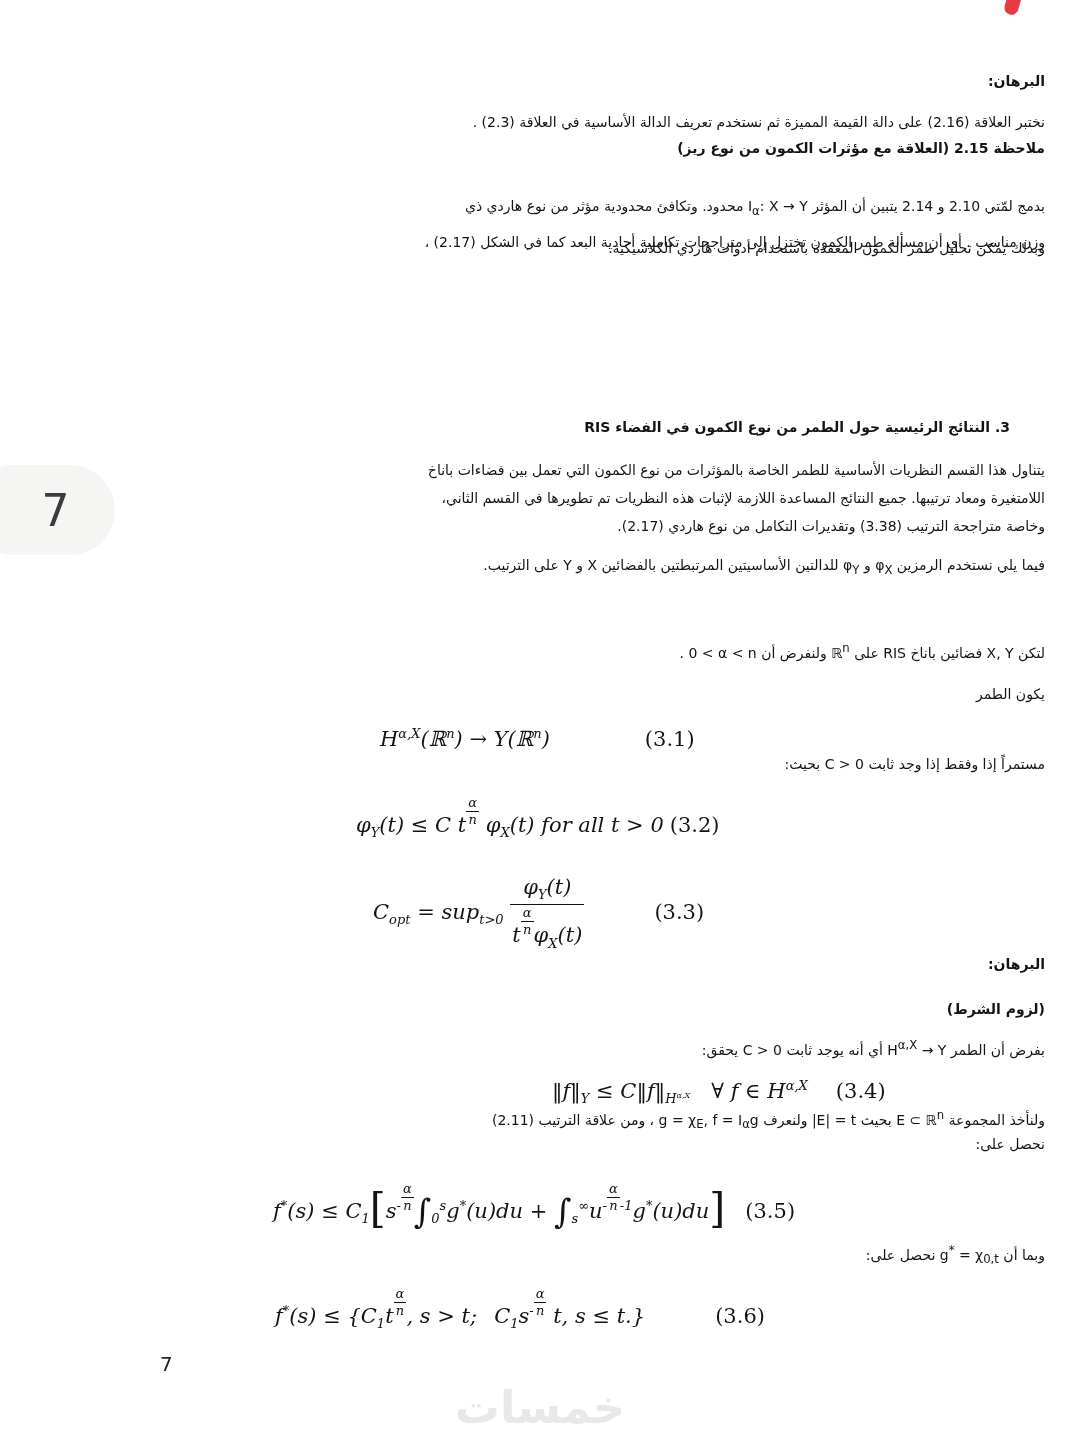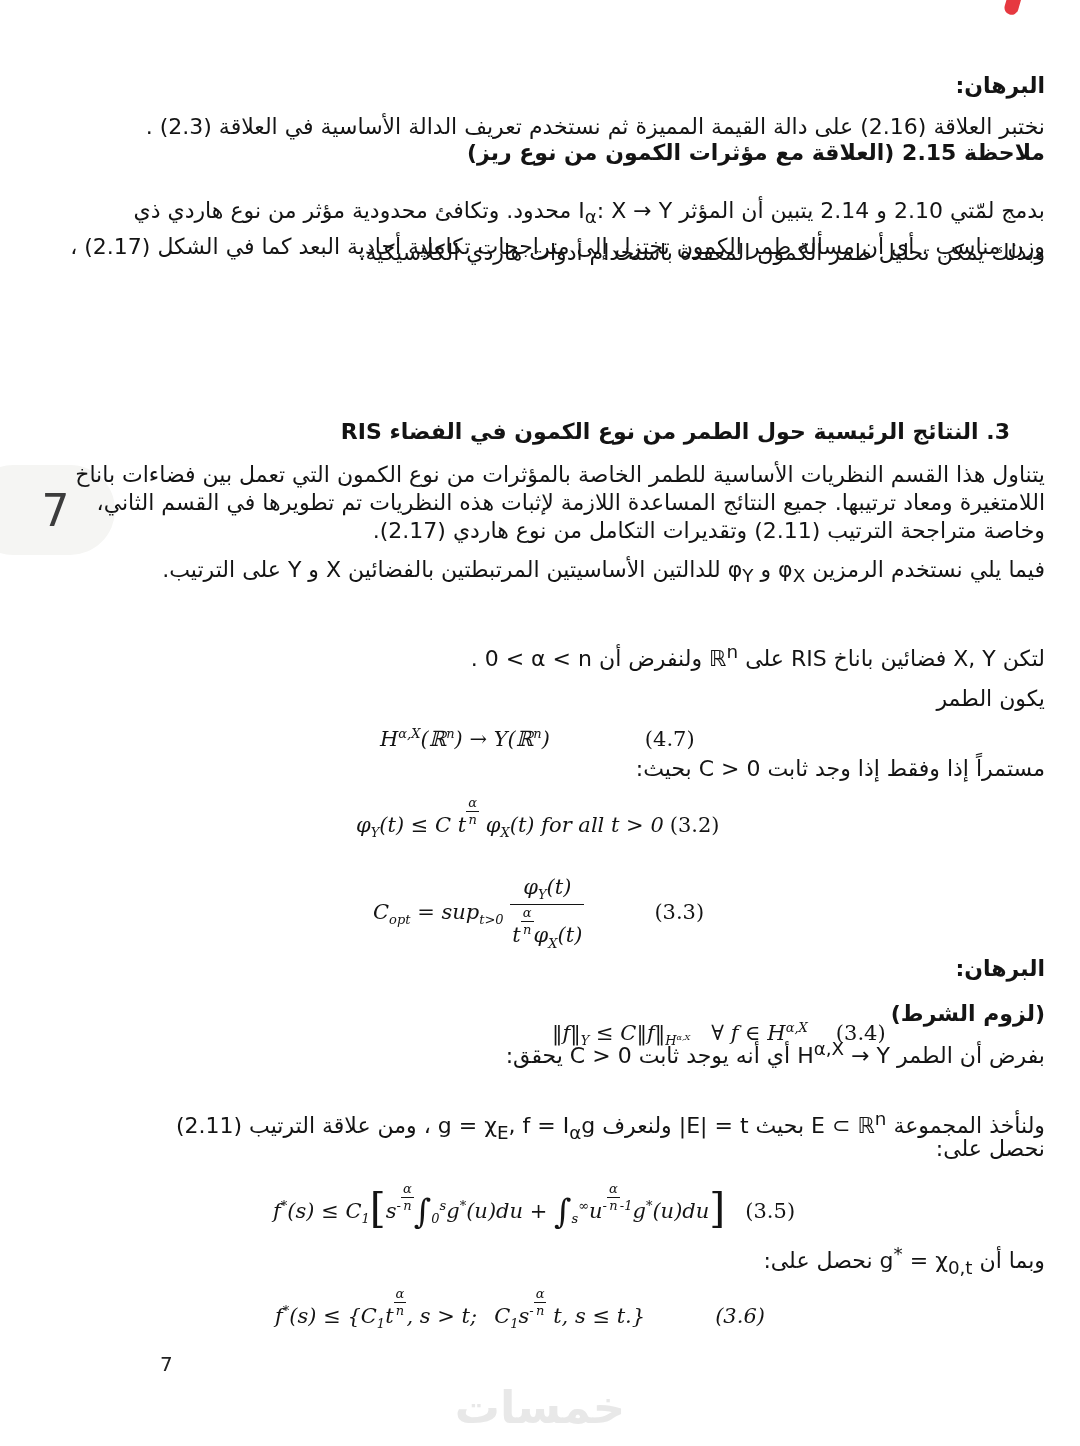--- a/index.html
+++ b/index.html
@@ -6,21 +6,21 @@
     --ink:#141414;
     --accent-red:#e63940;
     --watermark:#e8e8e8;
     --tab-bg:#f5f5f3;
   }
   html,body{margin:0;padding:0;}
   body{width:1080px;height:1446px;background:#ffffff;overflow:hidden;}
   .page{position:relative;width:1080px;height:1446px;background:#fff;
         font-family:"DejaVu Sans",sans-serif;color:var(--ink);}
   .ar{position:absolute;right:35px;direction:rtl;unicode-bidi:plaintext;
-      text-align:right;font-size:22px;color:var(--ink);white-space:nowrap;
+      text-align:right;font-size:14px;color:var(--ink);white-space:nowrap;
       font-family:"DejaVu Sans",sans-serif;}
   .b{font-weight:bold;}
   .math{position:absolute;direction:ltr;font-family:"DejaVu Serif",serif;
         font-style:italic;font-size:21px;white-space:nowrap;color:var(--ink);}
   .math .tag{font-style:normal;display:inline-block;}
   .math sup{font-size:0.62em;}
   .math sub{font-size:0.62em;}
   .frac{display:inline-block;vertical-align:middle;text-align:center;line-height:1.1;}
   .frac .fn{display:block;border-bottom:1.3px solid var(--ink);padding:0 2px 1px;}
   .frac .fd{display:block;padding:1px 2px 0;}
@@ -55,65 +55,65 @@
   <div class="ar b" style="top:140px;text-align:center;">ملاحظة 2.15 (العلاقة مع مؤثرات الكمون من نوع ريز)</div>
 
   <div class="ar" style="top:198px;">بدمج لمّتي 2.10 و 2.14 يتبين أن المؤثر I<sub>α</sub>: X → Y محدود. وتكافئ محدودية مؤثر من نوع هاردي ذي</div>
   <div class="ar" style="top:234px;">وزن مناسب . أي أن مسألة طمر الكمون تختزل إلى متراجحات تكاملية أحادية البعد كما في الشكل (2.17) ،</div>
   <div class="ar" style="top:240px;">وبذلك يمكن تحليل طمر الكمون المعقدة باستخدام أدوات هاردي الكلاسيكية.</div>
 
   <div class="ar b" style="top:419px;right:70px;text-align:right;">3. النتائج الرئيسية حول الطمر من نوع الكمون في الفضاء RIS</div>
 
   <div class="ar" style="top:490px;">اللامتغيرة ومعاد ترتيبها. جميع النتائج المساعدة اللازمة لإثبات هذه النظريات تم تطويرها في القسم الثاني،</div>
   <div class="ar" style="top:462px;">يتناول هذا القسم النظريات الأساسية للطمر الخاصة بالمؤثرات من نوع الكمون التي تعمل بين فضاءات باناخ</div>
-  <div class="ar" style="top:518px;">وخاصة متراجحة الترتيب (2.11) وتقديرات التكامل من نوع هاردي (2.17).</div>
+  <div class="ar" style="top:518px;">وخاصة متراجحة الترتيب (3.38) وتقديرات التكامل من نوع هاردي (2.17).</div>
 
   <div class="ar" style="top:557px;">فيما يلي نستخدم الرمزين φ<sub>X</sub> و φ<sub>Y</sub> للدالتين الأساسيتين المرتبطتين بالفضائين X و Y على الترتيب.</div>
 
 
   <div class="ar" style="top:641px;">لتكن X, Y فضائين باناخ RIS على ℝ<sup>n</sup> ولنفرض أن ⁦0 &lt; α &lt; n⁩ .</div>
 
   <div class="ar" style="top:686px;">يكون الطمر</div>
 
   <div class="math" style="left:380px;top:726px;">
-    <span>H<sup>α,X</sup>(ℝ<sup>n</sup>) → Y(ℝ<sup>n</sup>)</span><span class="tag" style="margin-left:95px;">(4.7)</span>
+    <span>H<sup>α,X</sup>(ℝ<sup>n</sup>) → Y(ℝ<sup>n</sup>)</span><span class="tag" style="margin-left:95px;">(3.1)</span>
   </div>
 
   <div class="ar" style="top:756px;">مستمراً إذا وفقط إذا وجد ثابت ⁦C &gt; 0⁩ بحيث:</div>
 
   <div class="math" style="left:356px;top:796px;">
     <span>φ<sub>Y</sub>(t) ≤ C t<sup><span class="frac"><span class="fn">α</span><span class="fd">n</span></span></sup> φ<sub>X</sub>(t) for all t &gt; 0</span><span class="tag" style="margin-left:6px;">(3.2)</span>
   </div>
 
 
   <div class="math" style="left:373px;top:876px;">
     <span>C<sub>opt</sub> = sup<sub>t&gt;0</sub> <span class="frac"><span class="fn">φ<sub>Y</sub>(t)</span><span class="fd">t<sup><span class="frac"><span class="fn">α</span><span class="fd">n</span></span></sup>φ<sub>X</sub>(t)</span></span></span><span class="tag" style="margin-left:70px;">(3.3)</span>
   </div>
 
   <div class="ar b" style="top:956px;">البرهان:</div>
 
   <div class="ar b" style="top:1001px;">(لزوم الشرط)</div>
 
   <div class="ar" style="top:1038px;">بفرض أن الطمر H<sup>α,X</sup> → Y أي أنه يوجد ثابت ⁦C &gt; 0⁩ يحقق:</div>
 
-  <div class="math" style="left:552px;top:1020px;">
+  <div class="math" style="left:552px;top:1078px;">
     <span>‖f‖<sub>Y</sub> ≤ C‖f‖<sub>H<sup>α,X</sup></sub> ∀ f ∈ H<sup>α,X</sup></span><span class="tag" style="margin-left:28px;">(3.4)</span>
   </div>
 
   <div class="ar" style="top:1108px;">ولنأخذ المجموعة E ⊂ ℝ<sup>n</sup> بحيث ⁦|E| = t⁩ ولنعرف g = χ<sub>E</sub>, f = I<sub>α</sub>g ، ومن علاقة الترتيب (2.11)</div>
 
   <div class="ar" style="top:1136px;">نحصل على:</div>
 
   <div class="math" style="left:273px;top:1182px;">
     <span>f<sup>*</sup>(s) ≤ C<sub>1</sub><span class="bigbr">[</span>s<sup>-<span class="frac"><span class="fn">α</span><span class="fd">n</span></span></sup><span class="int">∫</span><sub>0</sub><sup>s</sup>g<sup>*</sup>(u)du + <span class="int">∫</span><sub>s</sub><sup>∞</sup>u<sup>-<span class="frac"><span class="fn">α</span><span class="fd">n</span></span>-1</sup>g<sup>*</sup>(u)du<span class="bigbr">]</span></span><span class="tag" style="margin-left:20px;">(3.5)</span>
   </div>
 
   <div class="ar" style="top:1243px;">وبما أن g<sup>*</sup> = χ<sub>0,t</sub> نحصل على:</div>
 
   <div class="math" style="left:275px;top:1287px;">
-    <span>f<sup>*</sup>(s) ≤ {C<sub>1</sub>t<sup><span class="frac"><span class="fn">α</span><span class="fd">n</span></span></sup>, s &gt; t;  C<sub>1</sub>s<sup>-<span class="frac"><span class="fn">α</span><span class="fd">n</span></span></sup> t, s ≤ t.}</span><span class="tag" style="margin-left:70px;font-style:italic;">(3.6)</span>
+    <span>f<sup>*</sup>(s) ≤ {C<sub>1</sub>t<sup><span class="frac"><span class="fn">α</span><span class="fd">n</span></span></sup>, s &gt; t;  C<sub>1</sub>s<sup>-<span class="frac"><span class="fn">α</span><span class="fd">n</span></span></sup> t, s ≤ t.}</span><span class="tag" style="margin-left:70px;">(3.6)</span>
   </div>
 
   <div class="page-number">7</div>
 
   <div class="watermark">خمسات</div>
 
 </div>
 
 </body></html>

